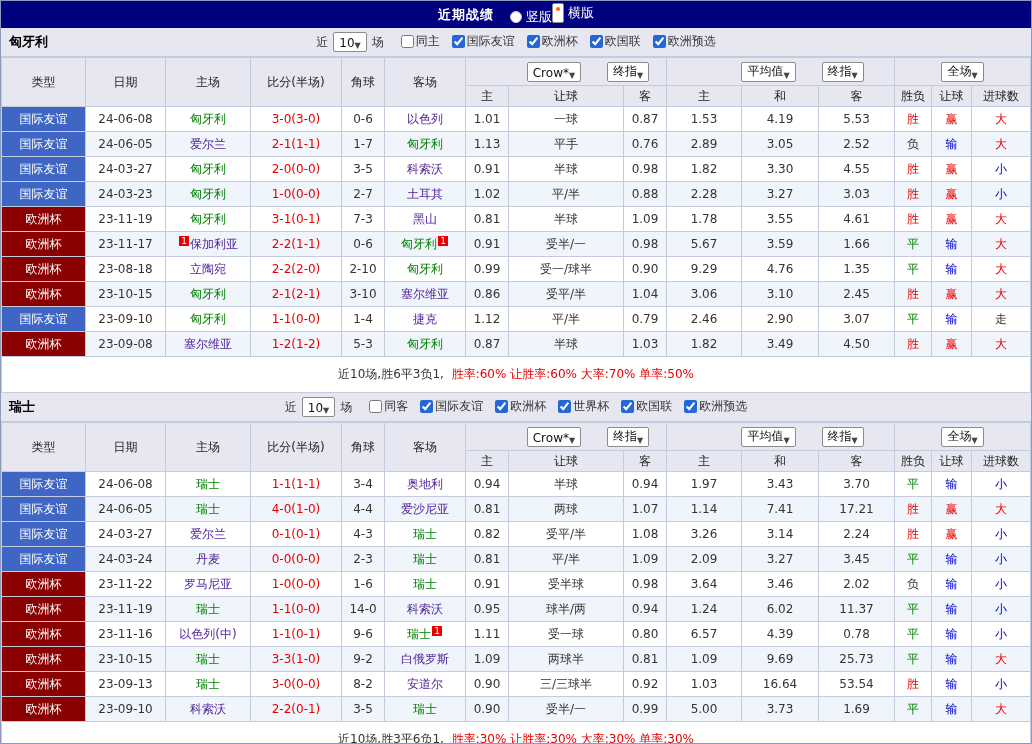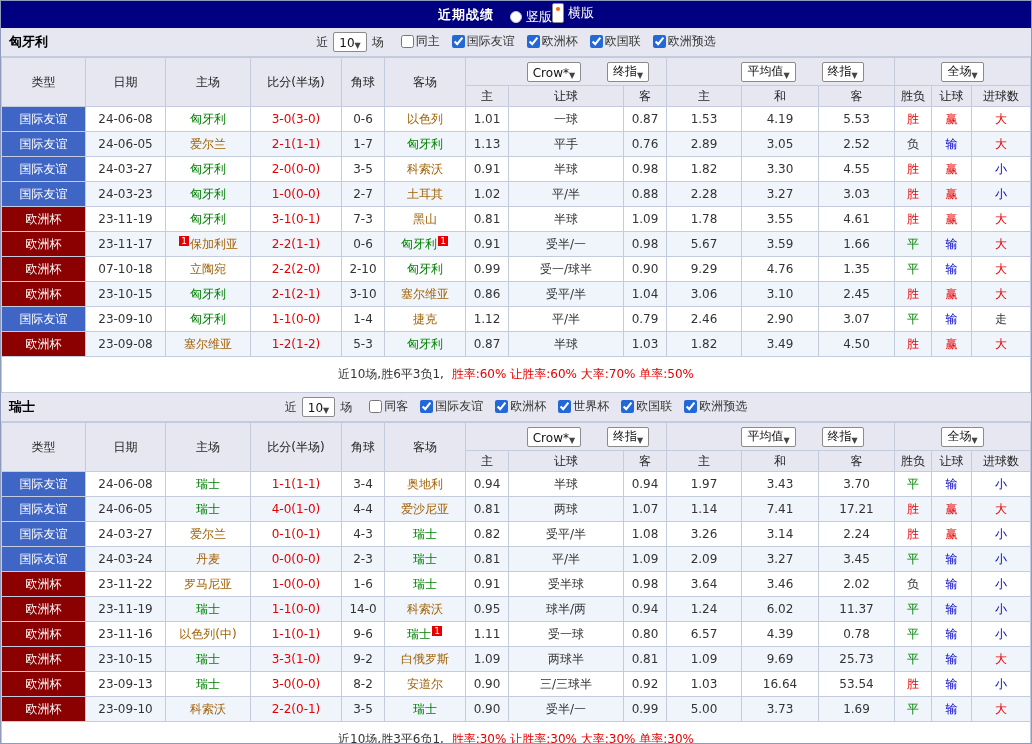--- a/index.html
+++ b/index.html
@@ -51,21 +51,21 @@
     font-weight: normal; overflow: hidden; white-space: nowrap; font-size: 12px;
   }
   thead th { background: #e7e7f1; color: #222; }
   thead tr.sel-row th { height: 28px; }
   thead tr.lab-row th { height: 21px; }
   thead .selgroup { display: inline-flex; gap: 26px; align-items: center; justify-content: center; margin-left: 44px; }
   tbody tr.alt td { background: #f0f5fb; }
   td.type.tblue { background: #3f66c4; color: #fff; }
   td.type.tred  { background: #8b0000; color: #fff; }
   td.score { color: #e60000; cursor: pointer; }
-  .tname { color: #a16207; cursor: pointer; }
+  .tname { color: #4c1d95; cursor: pointer; }
   .tname.hl { color: #008000; }
   .card {
     display: inline-block; background: #e60000; color: #fff;
     font-size: 9px; line-height: 10px; width: 10px; height: 10px;
     margin: 0 1px; vertical-align: top; text-align: center;
   }
   .c-r { color: #e60000; } .c-g { color: #008000; }
   .c-b { color: #0000cc; } .c-k { color: #333; }
   tr.summary-row td { height: 36px; background: #fff; }
   .sum-prefix { color: #333; }
@@ -282,21 +282,21 @@
           <td class="odds">0.98</td>
           <td class="odds">5.67</td>
           <td class="odds">3.59</td>
           <td class="odds">1.66</td>
           <td class="res c-g">平</td>
           <td class="res c-b">输</td>
           <td class="res c-r">大</td>
         </tr>
         <tr>
           <td class="type tred">欧洲杯</td>
-          <td class="date">07-10-18</td>
+          <td class="date">23-08-18</td>
           <td class="teamcell"><span class="tname">立陶宛</span></td>
           <td class="score">2-2(2-0)</td>
           <td class="corner">2-10</td>
           <td class="teamcell"><span class="tname hl">匈牙利</span></td>
           <td class="odds">0.99</td>
           <td class="hand">受一/球半</td>
           <td class="odds">0.90</td>
           <td class="odds">9.29</td>
           <td class="odds">4.76</td>
           <td class="odds">1.35</td>

